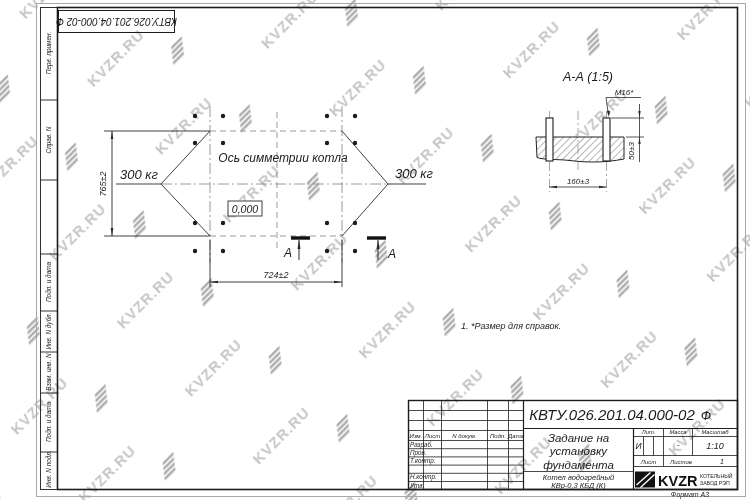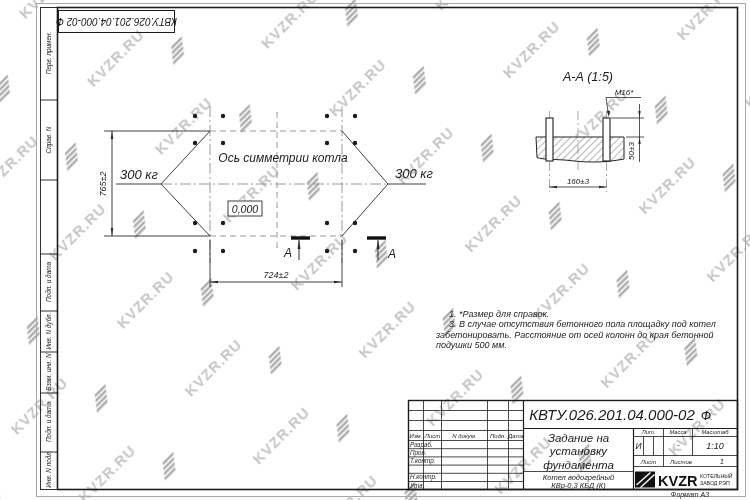--- a/index.html
+++ b/index.html
@@ -3,21 +3,21 @@
 <meta charset="utf-8">
 <style>
   html,body{margin:0;padding:0;background:#fff;}
   #page{position:relative;width:750px;height:500px;background:#ffffff;overflow:hidden;
         font-family:"Liberation Sans",sans-serif;}
   #page svg{position:absolute;left:0;top:0;}
   .dtxt{font-family:"Liberation Sans",sans-serif;font-style:italic;fill:#1b1b1b;}
   .notes{position:absolute;left:436px;top:309px;width:298px;
          font-family:"Liberation Sans",sans-serif;font-style:italic;
          font-size:9px;line-height:10.4px;color:#1b1b1b;}
-  .notes p{margin:0;text-indent:13px;}
+  .notes p{margin:12px;text-indent:13px;}
 </style>
 </head>
 <body>
 
 <div id="page">
 
 <svg width="750" height="500" viewBox="0 0 750 500">
   <defs>
     <pattern id="wm" width="150" height="96" patternUnits="userSpaceOnUse" patternTransform="rotate(-45)">
       <text x="4" y="32" font-size="15" font-weight="bold" fill="#c6c6c6" font-family="Liberation Sans, sans-serif" letter-spacing="1">KVZR.RU</text>
@@ -254,16 +254,15 @@
       <text x="700" y="477.5" font-size="5.2" fill="#222" font-family="Liberation Sans, sans-serif">КОТЕЛЬНЫЙ</text>
       <text x="700" y="484.5" font-size="5.2" fill="#222" font-family="Liberation Sans, sans-serif">ЗАВОД РЭП</text>
     </g>
 
     <text class="dtxt" x="690" y="496.5" font-size="7" text-anchor="middle">Формат А3</text>
   </g>
 </svg>
 
 <div class="notes">
   <p>1. *Размер для справок.</p>
-  <p>3. В случае отсутствия бетонного пола площадку под котел забетонировать. Расстояние от осей колонн до края бетонной подушки 500 мм.</p>
 </div>
 
 </div>
 
 </body></html>

